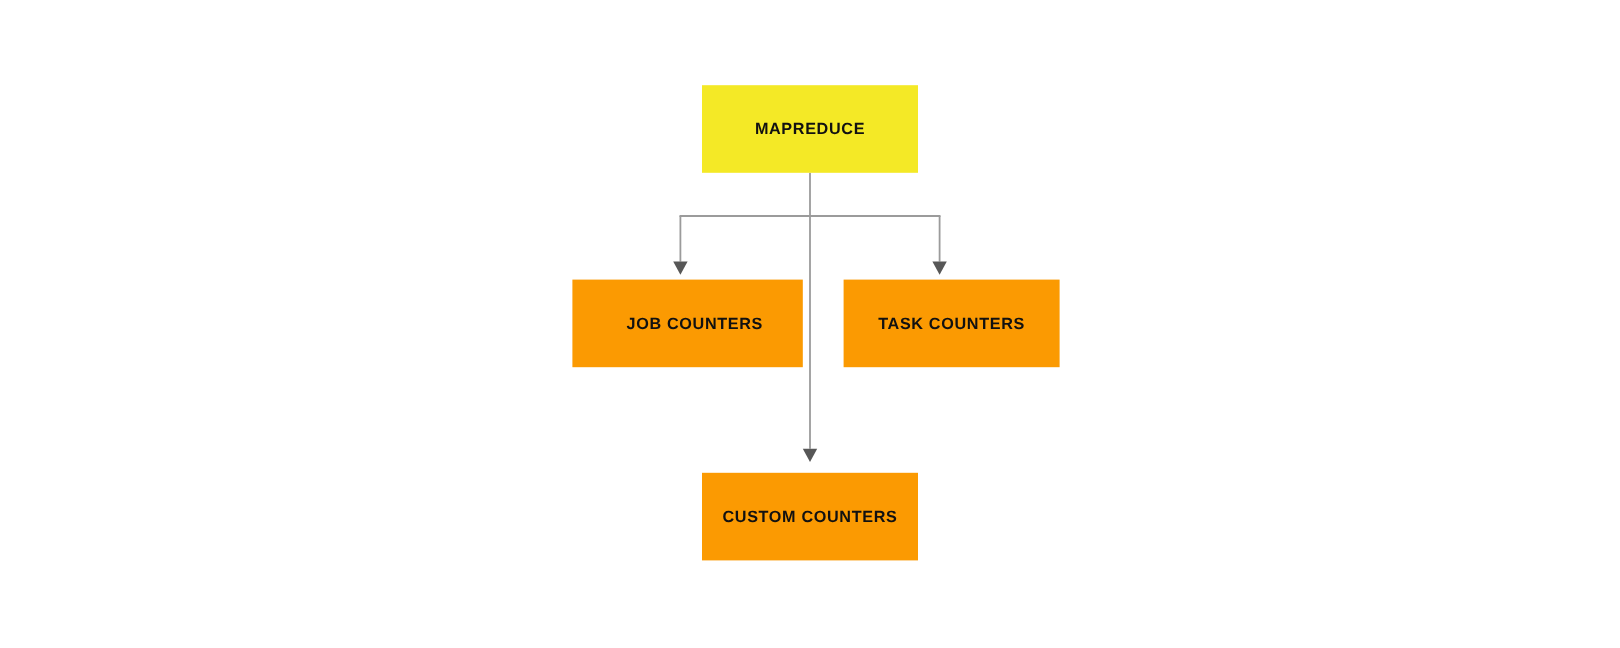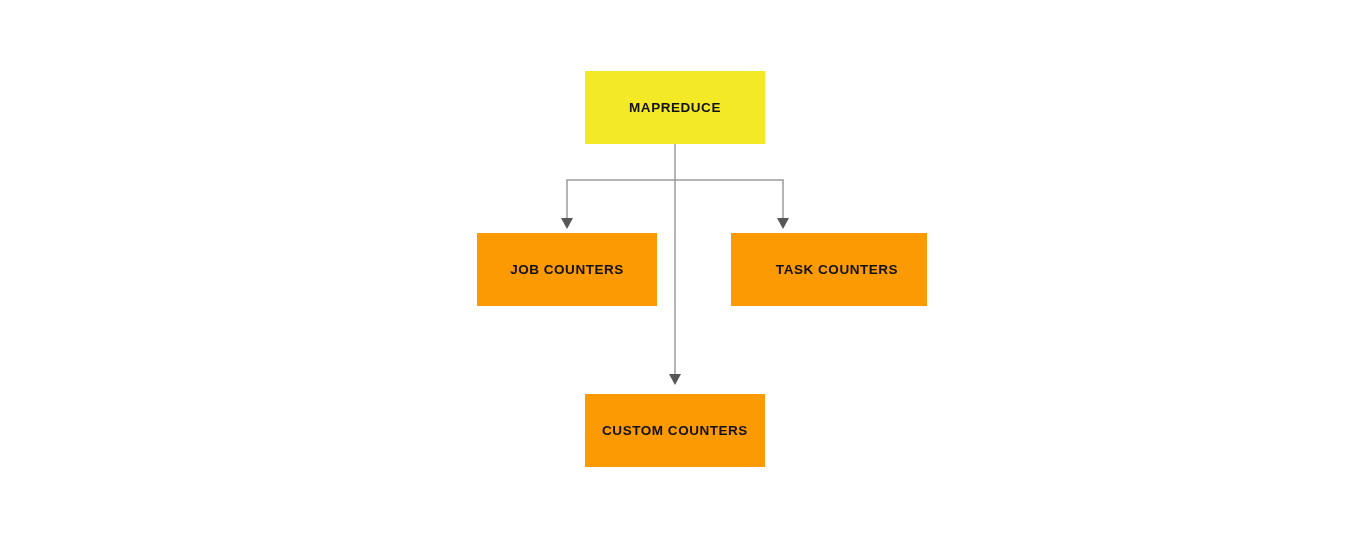--- a/index.html
+++ b/index.html
@@ -36,21 +36,21 @@
     text-align: center;
   }
   .node span {
     font-size: 13.5px;
     font-weight: 700;
     letter-spacing: 0.04em;
     color: #111111;
   }
   .node-mapreduce       { left: 585px; top: 71px;  }
   .node-job-counters    { left: 477px; top: 233px; }
-  .node-task-counters   { left: 731px; top: 233px; padding-left: 16px; }
+  .node-task-counters   { left: 703px; top: 233px; }
   .node-custom-counters { left: 585px; top: 394px; }
 </style>
 </head>
 <body>
 
 <div class="canvas">
 
   <svg class="connectors" viewBox="0 0 1350 540" xmlns="http://www.w3.org/2000/svg">
 
     <line x1="675" y1="144" x2="675" y2="374" style="stroke: rgb(155, 155, 155);"></line>
@@ -62,21 +62,21 @@
     <polygon points="561,218 573,218 567,229" style="fill: rgb(87, 87, 87);"></polygon>
 
     <line x1="783" y1="180" x2="783" y2="218" style="stroke: rgb(155, 155, 155);"></line>
     <polygon points="777,218 789,218 783,229" style="fill: rgb(87, 87, 87);"></polygon>
   </svg>
 
   <div class="node node-mapreduce" style="background: rgb(244, 233, 38);">
     <span>MAPREDUCE</span>
   </div>
 
-  <div class="node node-job-counters" style="background: rgb(251, 154, 2);">
+  <div class="node node-job-counters" style="background: rgb(251, 154, 2); padding-left: 12px;">
     <span>JOB COUNTERS</span>
   </div>
 
   <div class="node node-task-counters" style="background: rgb(251, 154, 2);">
     <span>TASK COUNTERS</span>
   </div>
 
   <div class="node node-custom-counters" style="background: rgb(251, 154, 2); align-items: center;">
     <span>CUSTOM COUNTERS</span>
   </div>

